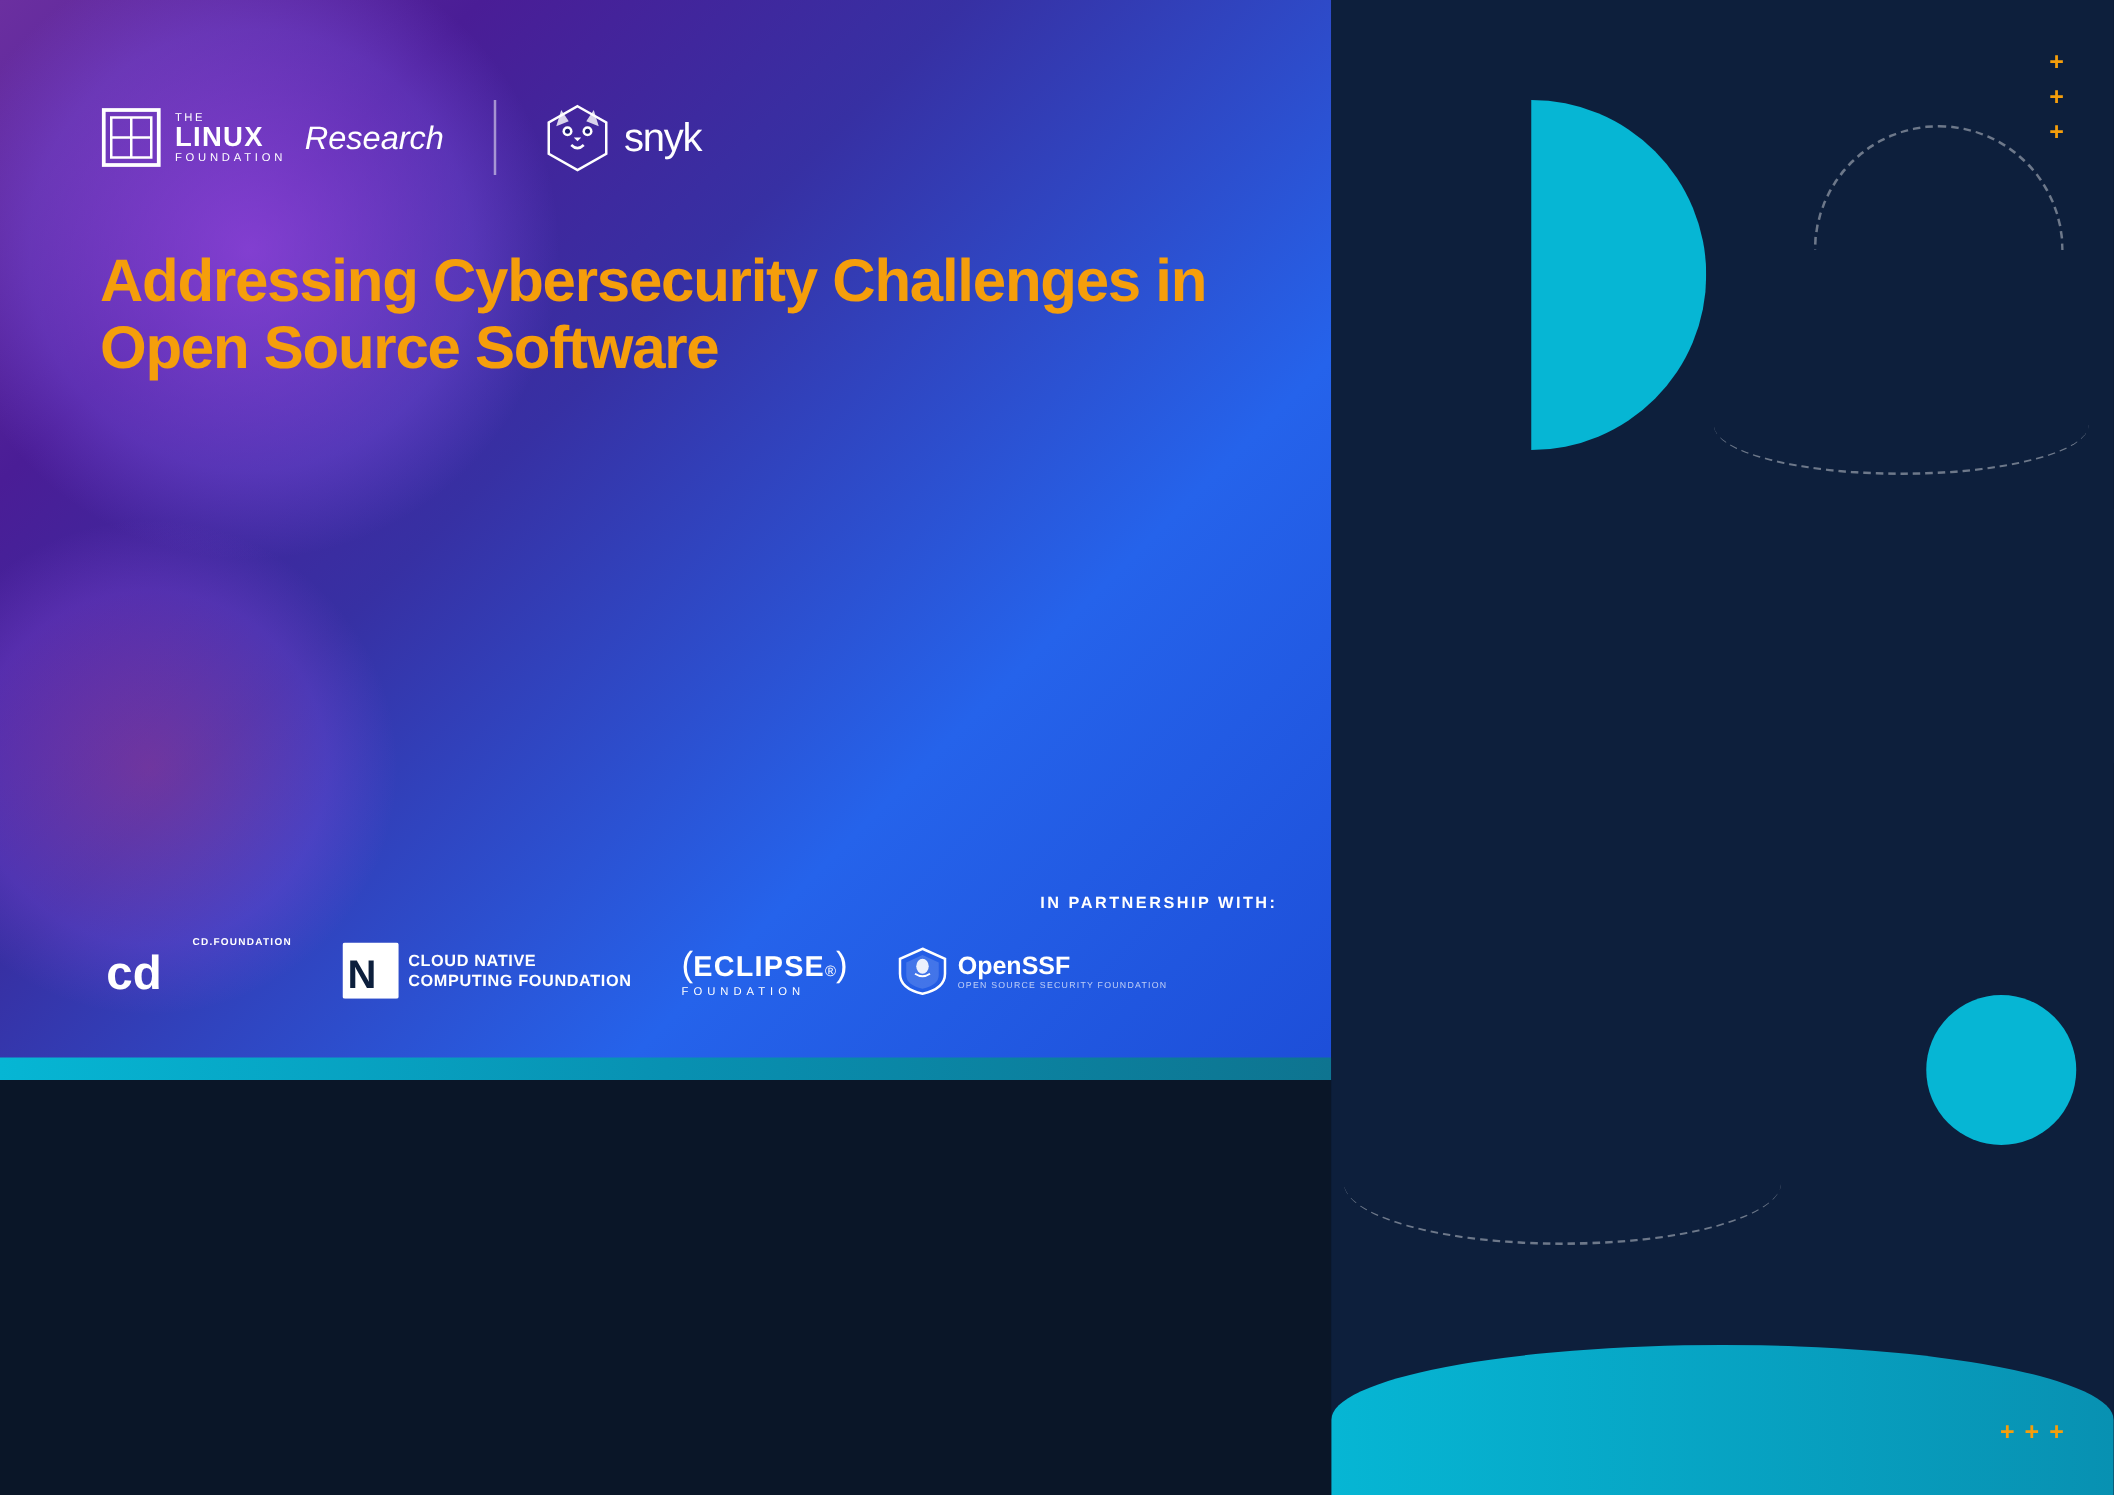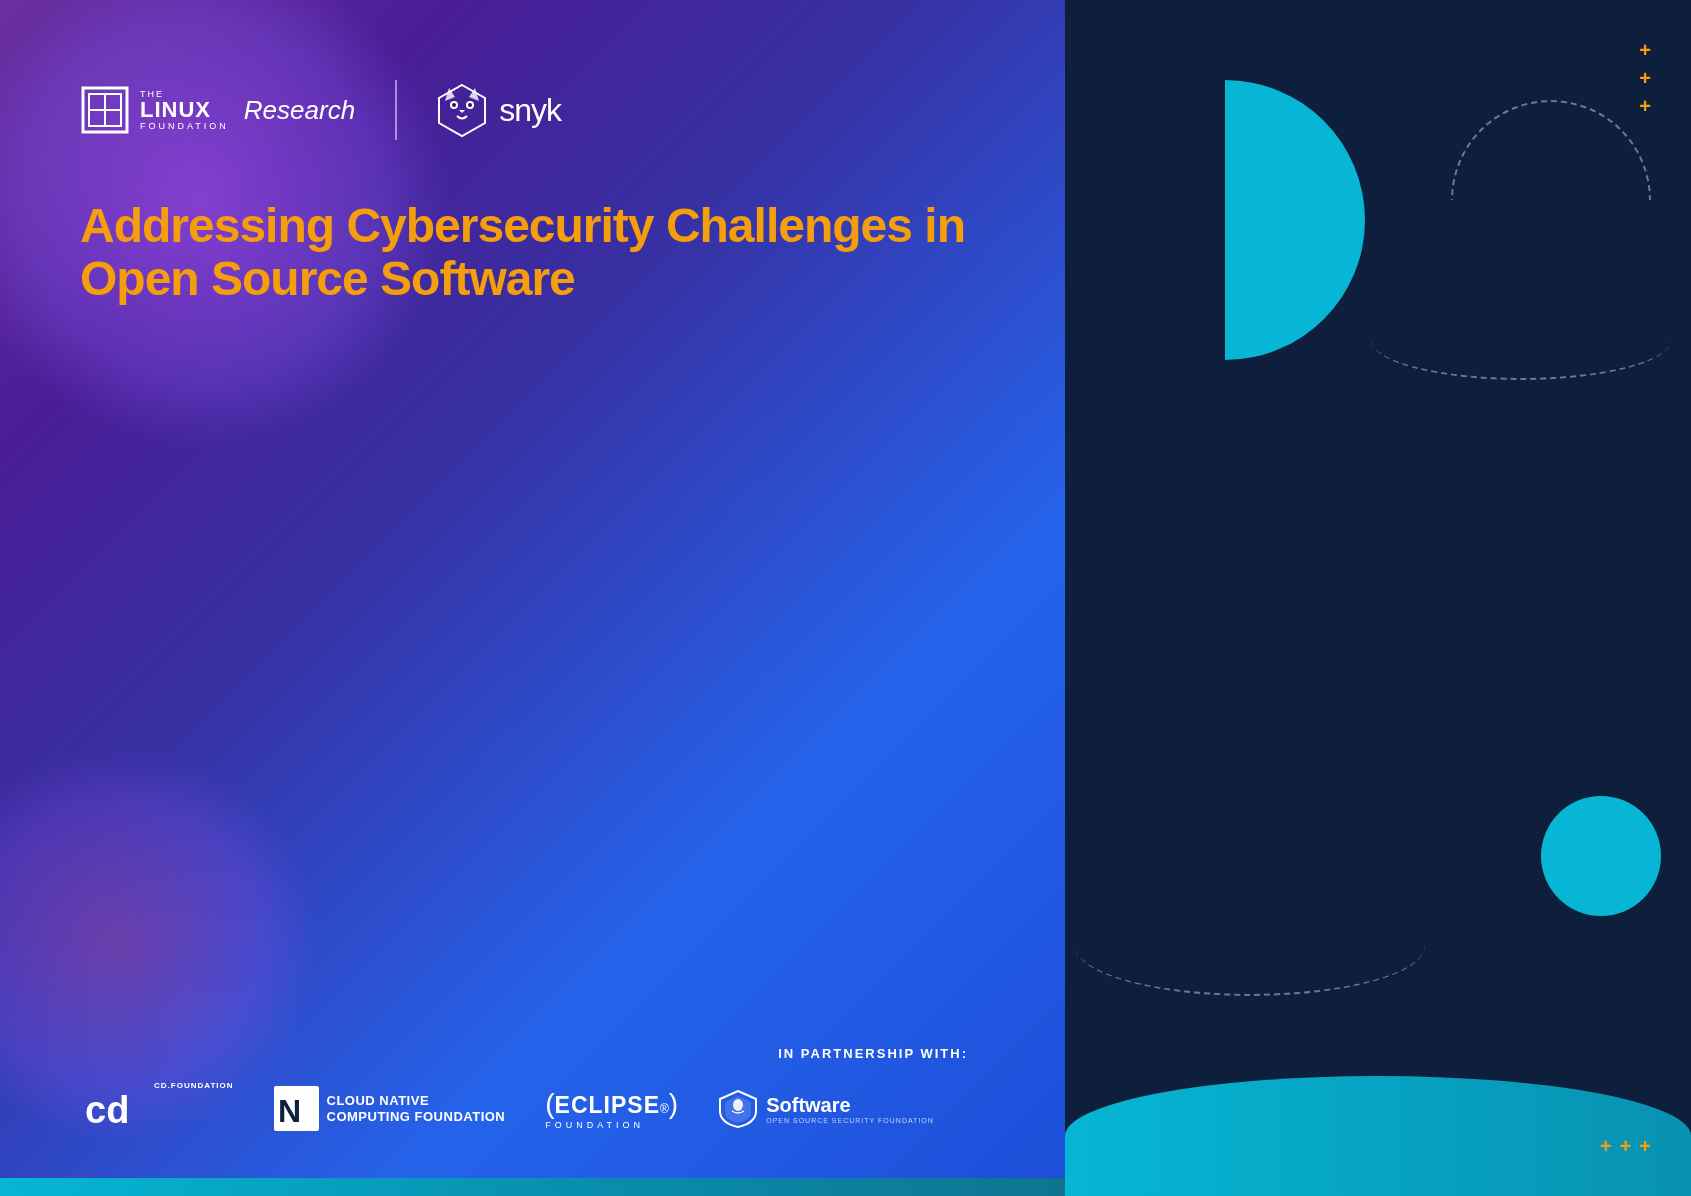--- a/index.html
+++ b/index.html
@@ -15,25 +15,25 @@
     .page-wrapper {
       width: 1691px;
       height: 1196px;
       position: relative;
       display: flex;
     }
 
     
     .main-content {
       width: 1065px;
-      height: 1196px;
+      height: 864px;
       background: linear-gradient(135deg, #6b2fa0 0%, #4a1d96 20%, #3730a3 40%, #2563eb 70%, #1d4ed8 100%);
       position: relative;
       overflow: hidden;
-      padding: 80px 97px 60px 80px;
+      padding: 80px 43px 60px 80px;
       display: flex;
       flex-direction: column;
     }
 
     
     .main-content::before {
       content: '';
       position: absolute;
       top: -50px;
       left: -50px;
@@ -462,21 +462,21 @@
         <div class="openssf-logo">
           <svg width="40" height="40" viewBox="0 0 40 40">
 
             <path d="M20,2 L38,10 L38,22 Q38,34 20,38 Q2,34 2,22 L2,10 Z" fill="none" stroke="white" stroke-width="2"></path>
             <path d="M20,7 L33,13 L33,23 Q33,31 20,34 Q7,31 7,23 L7,13 Z" fill="white" opacity="0.15"></path>
 
             <ellipse cx="20" cy="16" rx="5" ry="6" fill="white" opacity="0.9"></ellipse>
             <path d="M14,22 Q20,26 26,22" fill="none" stroke="white" stroke-width="1.5"></path>
           </svg>
           <div class="openssf-name-block">
-            <span class="openssf-name">Software</span>
+            <span class="openssf-name">OpenSSF</span>
             <span class="openssf-full">OPEN SOURCE SECURITY FOUNDATION</span>
           </div>
         </div>
 
       </div>
     </div>
 
     <div class="bottom-teal-bar"></div>
 
   </div>

